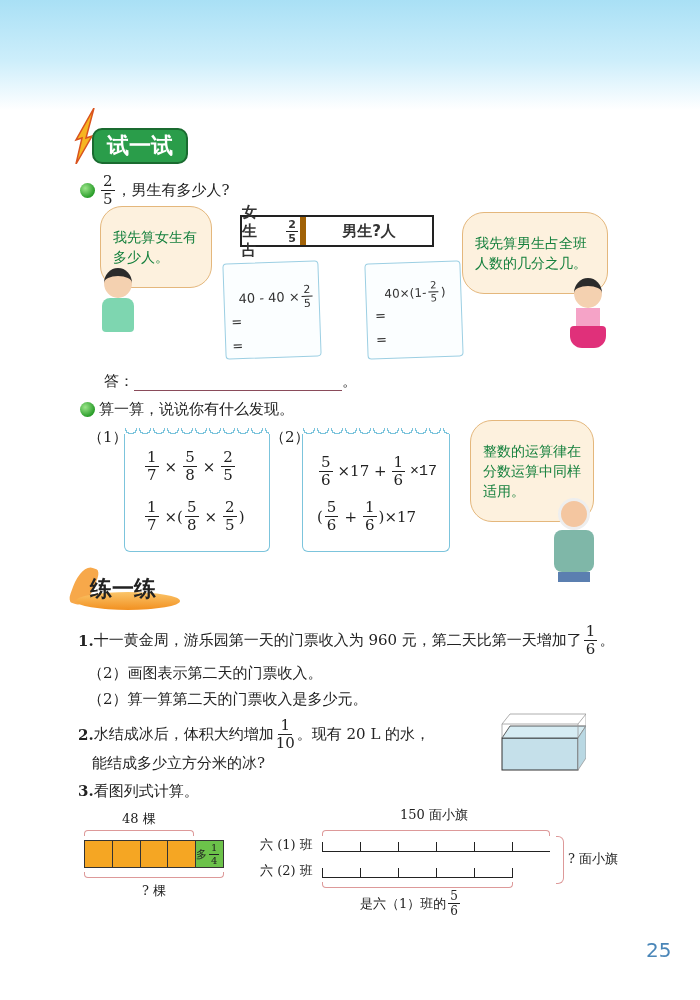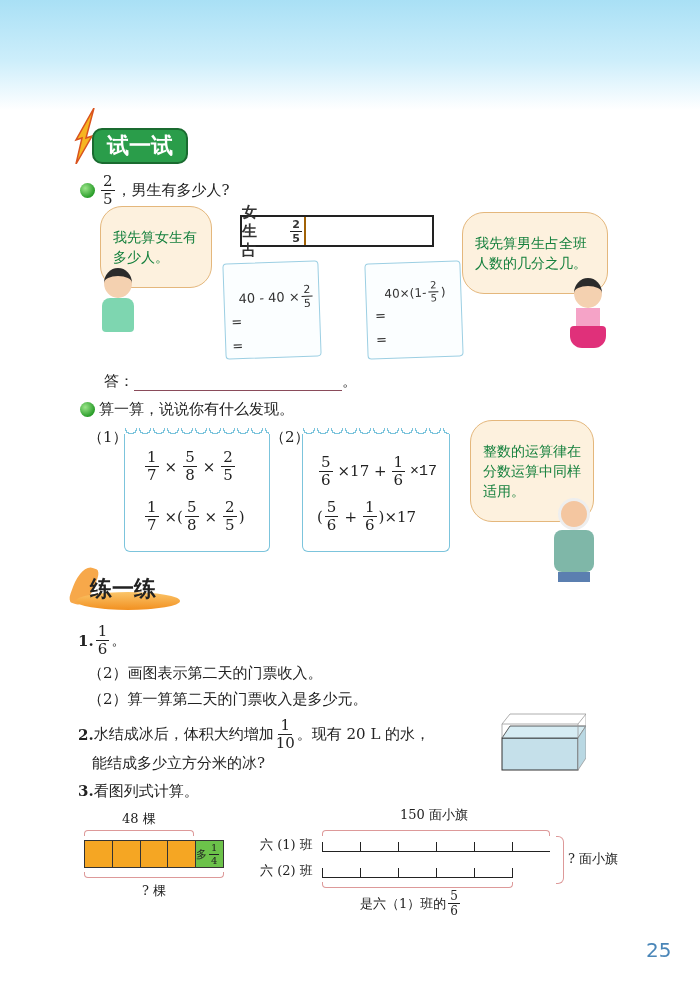--- a/index.html
+++ b/index.html
@@ -46,27 +46,28 @@
   <span>，男生有多少人?</span>
 </div>
 
 <div class="bubble" style="left:100px;top:206px;width:112px;">我先算女生有多少人。</div>
 <div class="abs" style="left:98px;top:268px;width:40px;height:68px;">
   <div style="position:absolute;left:6px;top:0;width:28px;height:30px;border-radius:50%;background:#f4d1b0;border-top:8px solid #2b2b2b;"></div>
   <div style="position:absolute;left:4px;top:30px;width:32px;height:34px;background:#7ed6b0;border-radius:8px 8px 4px 4px;"></div>
 </div>
 
 <div class="abs" style="left:240px;top:215px;width:194px;height:32px;border:2px solid #222;display:flex;">
-  <div class="hand" style="width:64px;border-right:2px solid #a16207;display:flex;align-items:center;justify-content:center;font-size:15px;font-weight:bold;gap:24px;">
+  <div class="hand" style="width:64px;border-right:6px solid #a16207;display:flex;align-items:center;justify-content:center;font-size:15px;font-weight:bold;gap:24px;">
     <span>女生占</span>
     <span class="frac" style="font-size:11px;">
         <span class="n">2</span>
         <span class="d">5</span>
       </span>
   </div>
+  <div class="hand" style="flex:1;display:flex;align-items:center;justify-content:center;font-size:15px;font-weight:bold;">男生?人</div>
 </div>
 
 <div class="note" style="left:224px;top:262px;width:96px;height:96px;transform:rotate(-2deg);">
   <div class="hand abs" style="left:14px;top:22px;display:flex;align-items:center;">
     <span>40 - 40 ×</span>
     <span class="frac" style="font-size:11px;">
         <span class="n">2</span>
         <span class="d">5</span>
       </span>
   </div>
@@ -181,20 +182,21 @@
 </div>
 
 <div class="abs" style="left:72px;top:566px;width:110px;height:46px;">
   <div class="abs" style="left:2px;top:0;width:20px;height:40px;background:#f7a84a;border-radius:60% 20% 60% 20%;transform:rotate(20deg);"></div>
   <div class="abs" style="left:4px;top:26px;width:104px;height:18px;border-radius:50%;background:linear-gradient(#fbc56a,#f29020);"></div>
   <div class="abs sec-title" style="left:18px;top:8px;font-size:22px;color:#222;">练一练</div>
 </div>
 
 <div class="abs q" style="left:78px;top:624px;display:flex;align-items:center;">
   <b>1.</b>
+  <span>十一黄金周，游乐园第一天的门票收入为 960 元，第二天比第一天增加了</span>
   <span class="frac">
       <span class="n">1</span>
       <span class="d">6</span>
     </span>
   <span>。</span>
 </div>
 <div class="abs q" style="left:88px;top:664px;">（2）画图表示第二天的门票收入。</div>
 <div class="abs q" style="left:88px;top:690px;">（2）算一算第二天的门票收入是多少元。</div>
 
 <div class="abs q" style="left:78px;top:718px;display:flex;align-items:center;">

